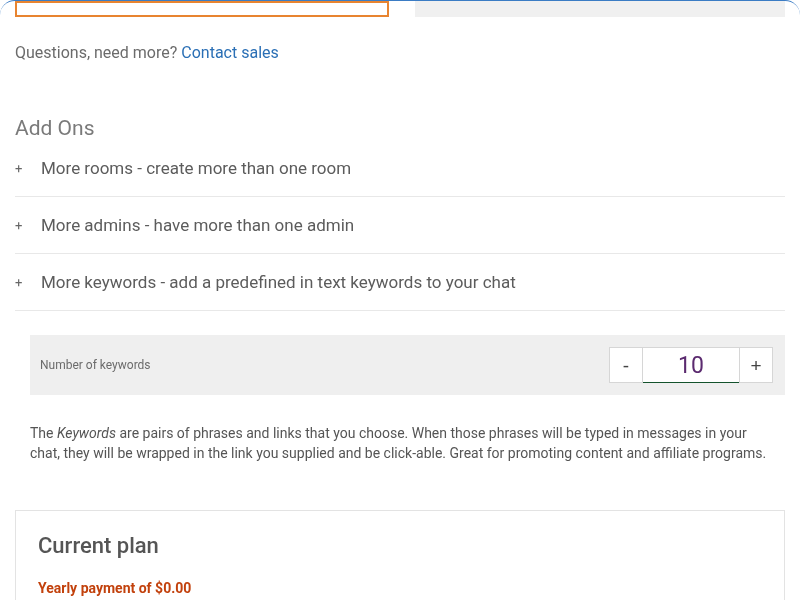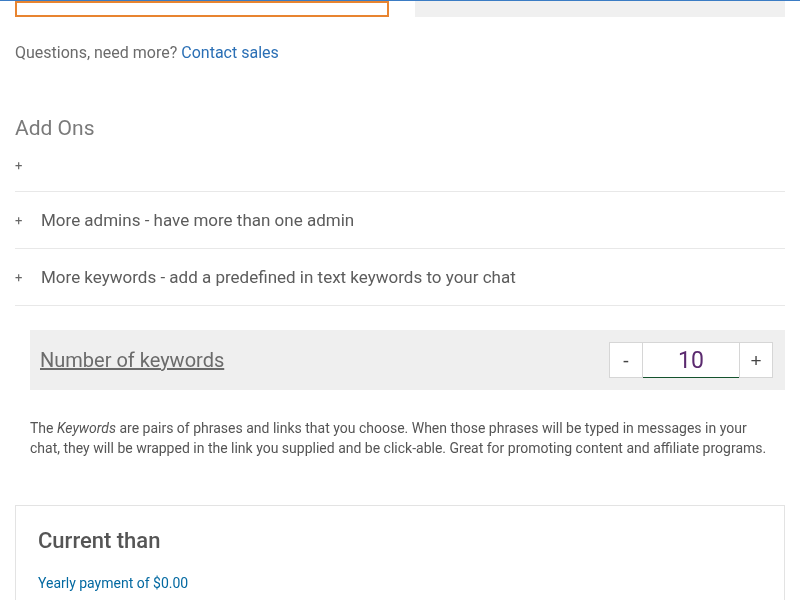--- a/index.html
+++ b/index.html
@@ -9,20 +9,21 @@
     color: #333;
     background: #fff;
     overflow: hidden;
   }
   .viewport {
     width: 800px;
     height: 600px;
     position: relative;
     border-top: 1px solid #3b7cc4;
     overflow: hidden;
+    border-radius: 15px;
   }
   .scroll-area {
     height: 100%;
     overflow-y: scroll;
     padding: 0 15px;
   }
   .scroll-area::-webkit-scrollbar { width: 16px; }
   .scroll-area::-webkit-scrollbar-track { background: #f1f1f1; }
   .scroll-area::-webkit-scrollbar-thumb { background: #c1c1c1; border-radius: 2px; }
   .scroll-area::-webkit-scrollbar-button {
@@ -86,23 +87,22 @@
   .keyword-control {
     margin-top: 24px;
     margin-left: 15px;
     background: #efefef;
     display: flex;
     align-items: center;
     justify-content: space-between;
     padding: 12px 12px 12px 10px;
   }
   .keyword-control .lbl {
-    font-size: 20px;
+    font-size: 12px;
     color: #6b6b6b;
-    text-decoration: underline;
   }
   .stepper { display: flex; }
   .stepper button {
     width: 34px;
     height: 36px;
     background: #fff;
     border: 1px solid #d6d6d6;
     font-size: 19px;
     color: #444;
     cursor: pointer;
@@ -136,21 +136,22 @@
     padding: 22px 22px 10px 22px;
   }
   .plan-box h2 {
     font-size: 22px;
     color: #555;
     font-weight: 500;
   }
   .plan-box .sub {
     margin-top: 22px;
     font-size: 14px;
-    color: #0369a1;
+    color: #c2410c;
+    font-weight: bold;
   }
 </style>
 </head>
 <body>
 
 <div class="viewport">
   <div class="scroll-area">
 
     <div class="top-boxes">
       <div class="top-box1"></div>
@@ -158,20 +159,21 @@
     </div>
 
     <div class="questions">
       <span>Questions, need more? </span><a href="#">Contact sales</a>
     </div>
 
     <div class="section-heading">Add Ons</div>
 
     <div class="addon-row">
       <span class="plus-ic">+</span>
+      <span class="addon-label">More rooms - create more than one room</span>
     </div>
     <div class="addon-row">
       <span class="plus-ic">+</span>
       <span class="addon-label">More admins - have more than one admin</span>
     </div>
     <div class="addon-row">
       <span class="plus-ic">+</span>
       <span class="addon-label">More keywords - add a predefined in text keywords to your chat</span>
     </div>
 
@@ -182,18 +184,18 @@
         <div class="val">10</div>
         <button>+</button>
       </div>
     </div>
 
     <div class="description">
       <span>The </span><em>Keywords</em><span> are pairs of phrases and links that you choose. When those phrases will be typed in messages in your chat, they will be wrapped in the link you supplied and be click-able. Great for promoting content and affiliate programs.</span>
     </div>
 
     <div class="plan-box">
-      <h2>Current than</h2>
+      <h2>Current plan</h2>
       <div class="sub">Yearly payment of $0.00</div>
     </div>
 
   </div>
 </div>
 
 </body></html>

